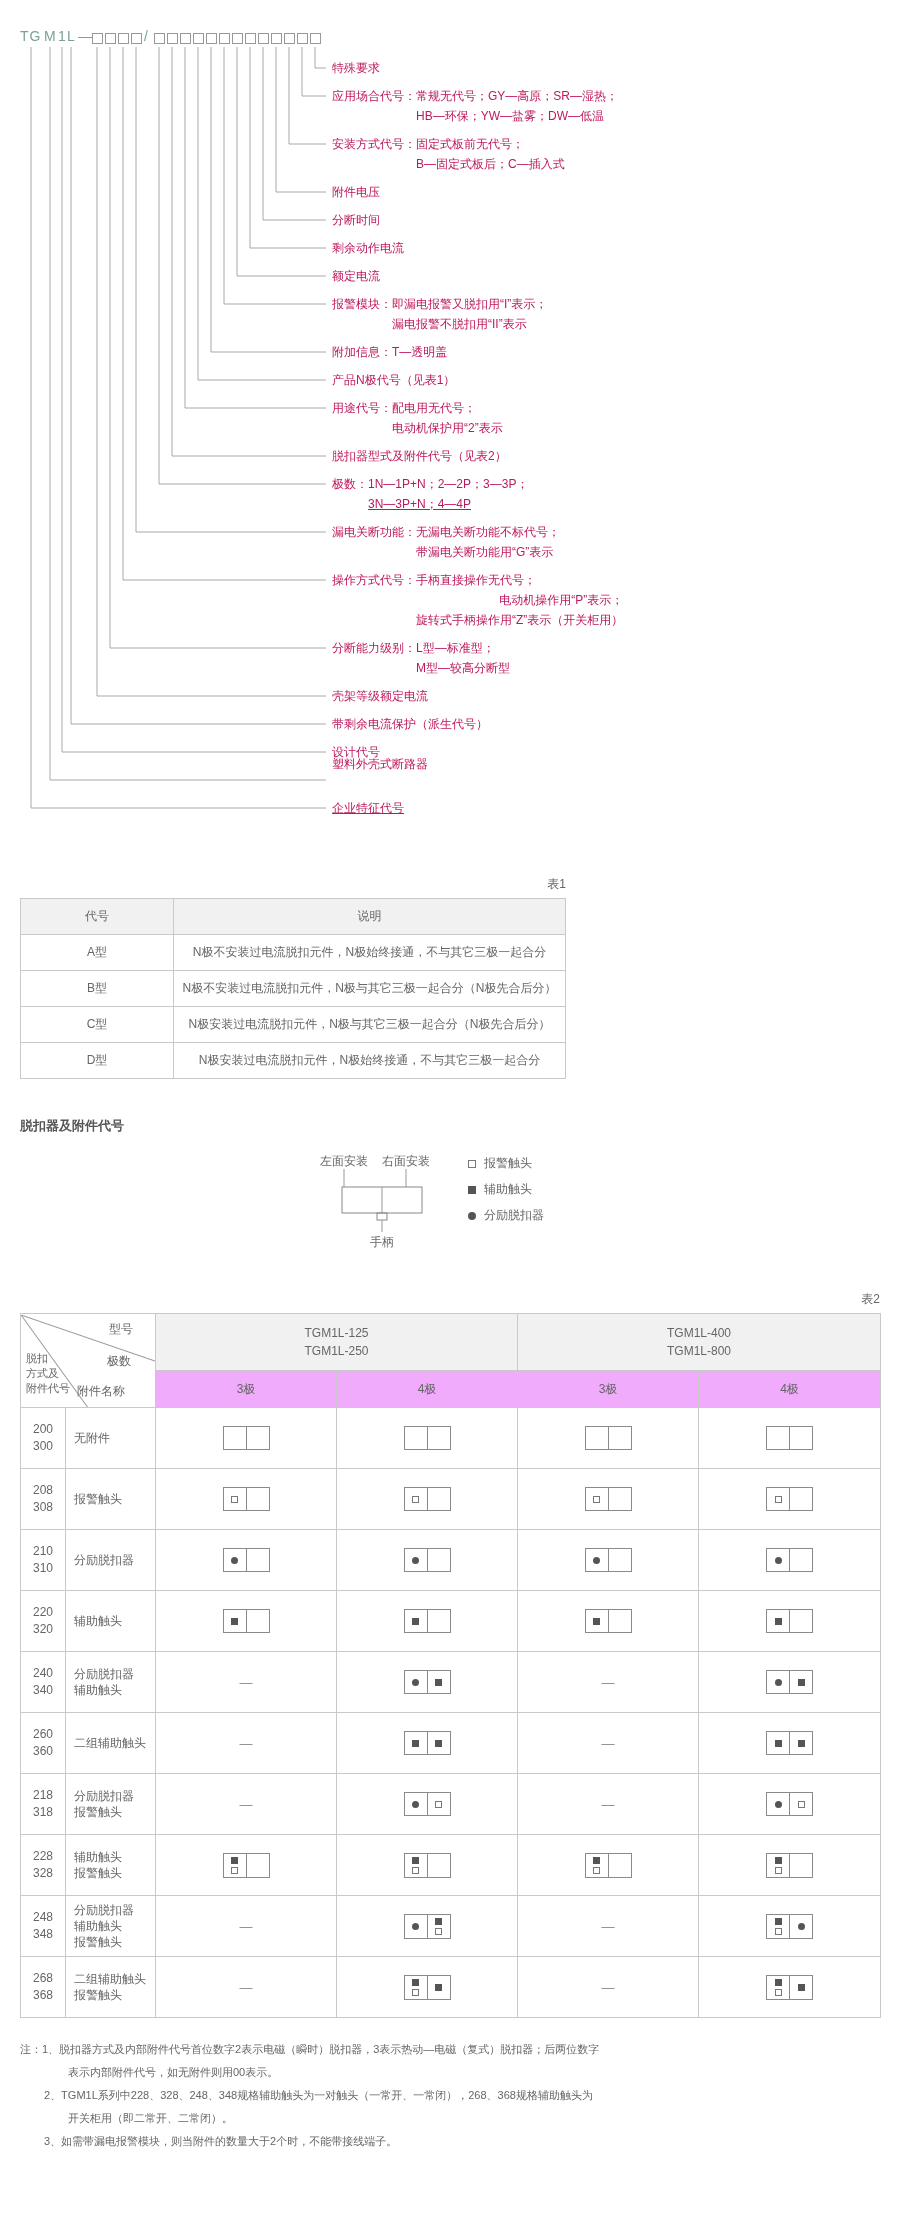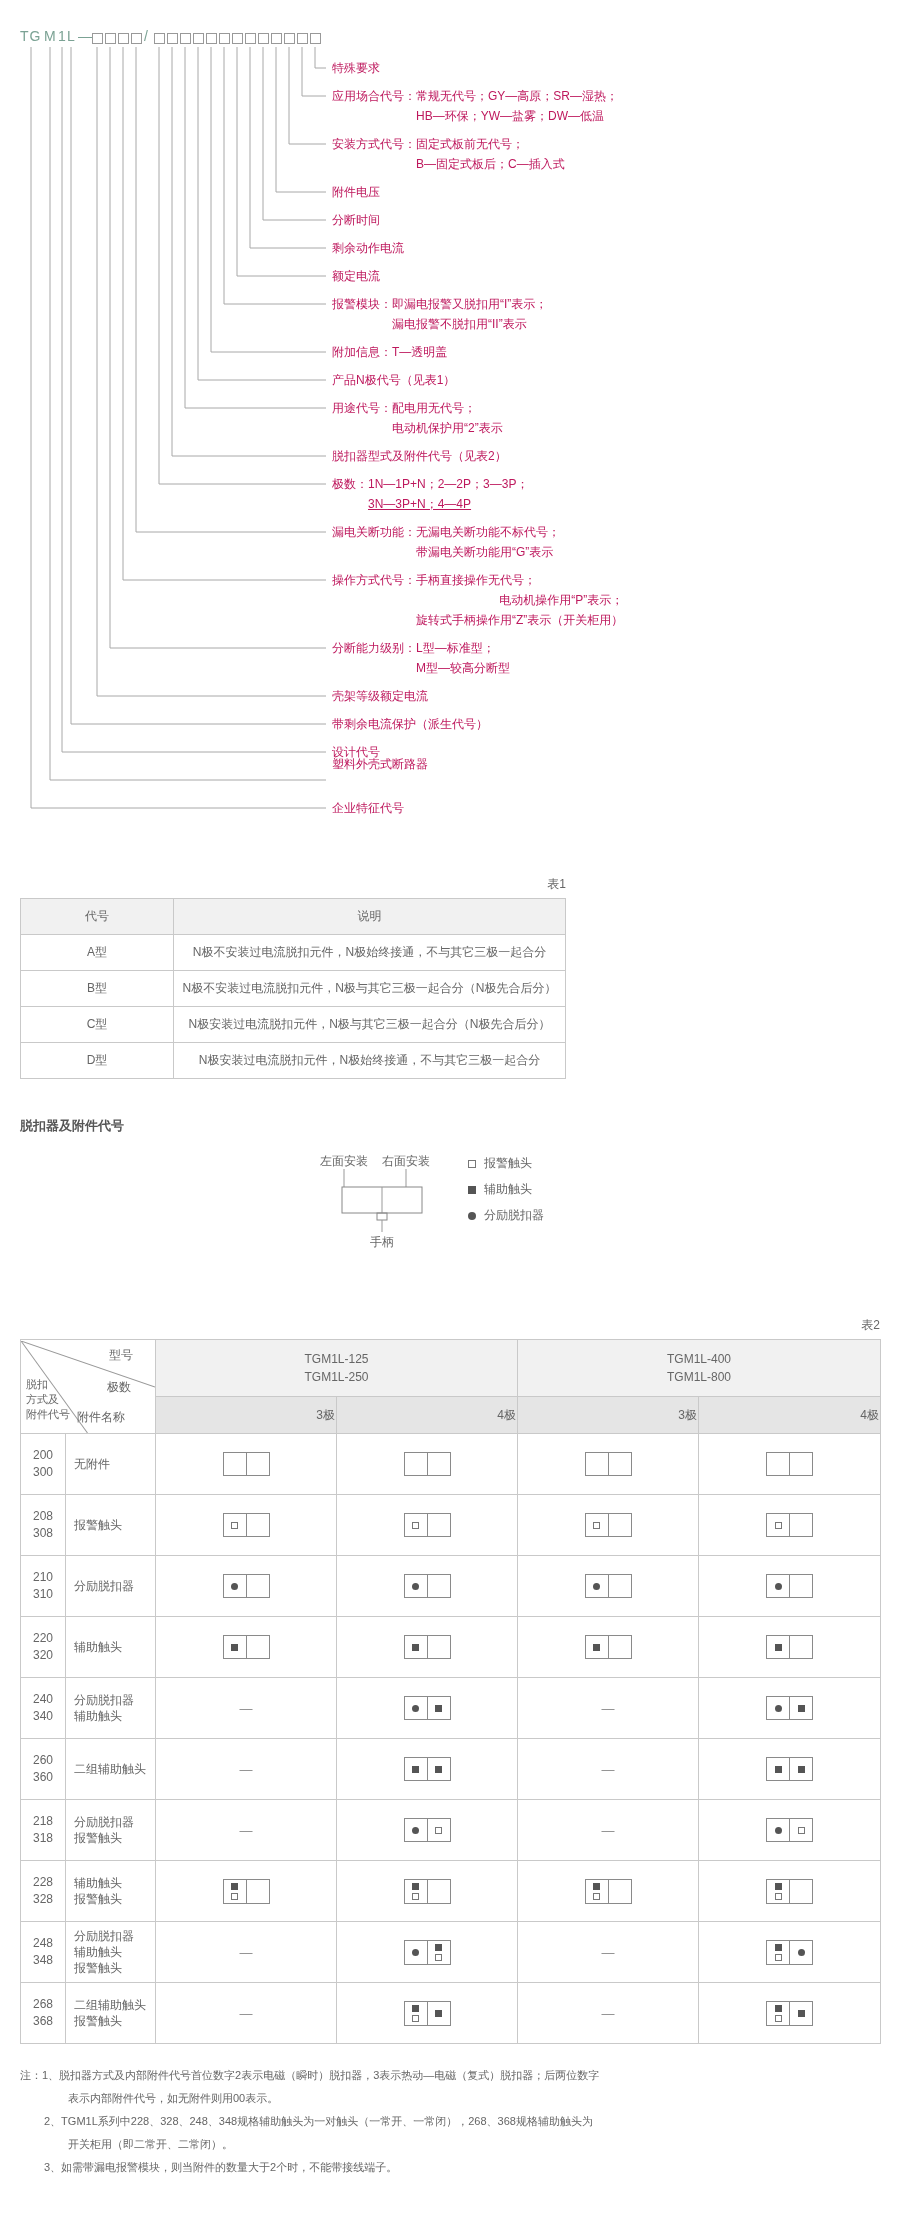--- a/index.html
+++ b/index.html
@@ -28,33 +28,33 @@
   .dline{stroke:#999;stroke-width:1;}
   .dshape{fill:none;stroke:#888;stroke-width:1;}
   .legend{position:absolute;left:468px;top:6px;}
   .legend-row{display:flex;align-items:center;gap:8px;margin-bottom:9px;font-size:12px;color:#666;}
   .lsym{width:8px;height:8px;display:inline-block;}
   .sym{display:block;width:7px;height:7px;}
   .alarm{border:1px solid #777;background:#fff;box-sizing:border-box;}
   .aux{background:#555;}
   .shunt{background:#555;border-radius:50%;}
   
-  .table2-wrap{width:860px;margin:40px 0 0 20px;}
+  .table2-wrap{width:860px;margin:14px 0 0 20px;}
   #table2{border-collapse:collapse;width:860px;table-layout:fixed;}
   #table2 td{border:1px solid #c9c9c9;color:#666;font-size:12px;vertical-align:middle;}
   .corner-cell{padding:0;background:#fff;vertical-align:top;}
   .corner{position:relative;width:100%;height:92px;}
   .corner-svg{position:absolute;left:0;top:0;width:100%;height:100%;}
   .corner span{position:absolute;font-size:12px;color:#666;white-space:nowrap;}
   .c-model{left:88px;top:6px;}
   .c-poles{left:86px;top:38px;}
   .c-name{left:56px;top:68px;}
   .c-trip{position:absolute;left:5px;top:36px;font-size:11px;line-height:15px;color:#666;}
   .model-cell{background:#f1f1f1;text-align:center;height:54px;line-height:18px;}
-  .pole-cell{background:#e5e5e5;text-align:right;height:34px;}
+  .pole-cell{background:#f0abfc;text-align:center;height:34px;}
   .code-cell{text-align:center;line-height:17px;height:58px;}
   .name-cell{padding-left:8px;line-height:16px;}
   .sym-cell{text-align:center;}
   .dash{color:#888;font-size:13px;}
   .abox{display:inline-flex;border:1px solid #8a8a8a;background:#fff;vertical-align:middle;}
   .acomp{width:22px;min-height:16px;padding:3px 0;display:flex;flex-direction:column;align-items:center;justify-content:center;gap:3px;}
   .acomp + .acomp{border-left:1px solid #8a8a8a;}
   
   .notes{margin:20px 20px 0;font-size:11px;line-height:23px;color:#666;}
 </style>
@@ -172,21 +172,21 @@
       </div>
       <div class="callout-label" style="top: 714px;">
         <div>带剩余电流保护（派生代号）</div>
       </div>
       <div class="callout-label" style="top: 742px;">
         <div>设计代号</div>
       </div>
       <div class="callout-label" style="top: 754px;">
         <div>塑料外壳式断路器</div>
       </div>
-      <div class="callout-label" style="top: 798px;">
+      <div class="callout-label" style="top: 798px; text-decoration: underline;">
         <div>企业特征代号</div>
       </div>
     </div>
 
   <div class="table1-wrap">
     <div class="table-tag">表1</div>
     <table id="table1">
         <thead>
           <tr>
             <th class="code-col">代号</th>

